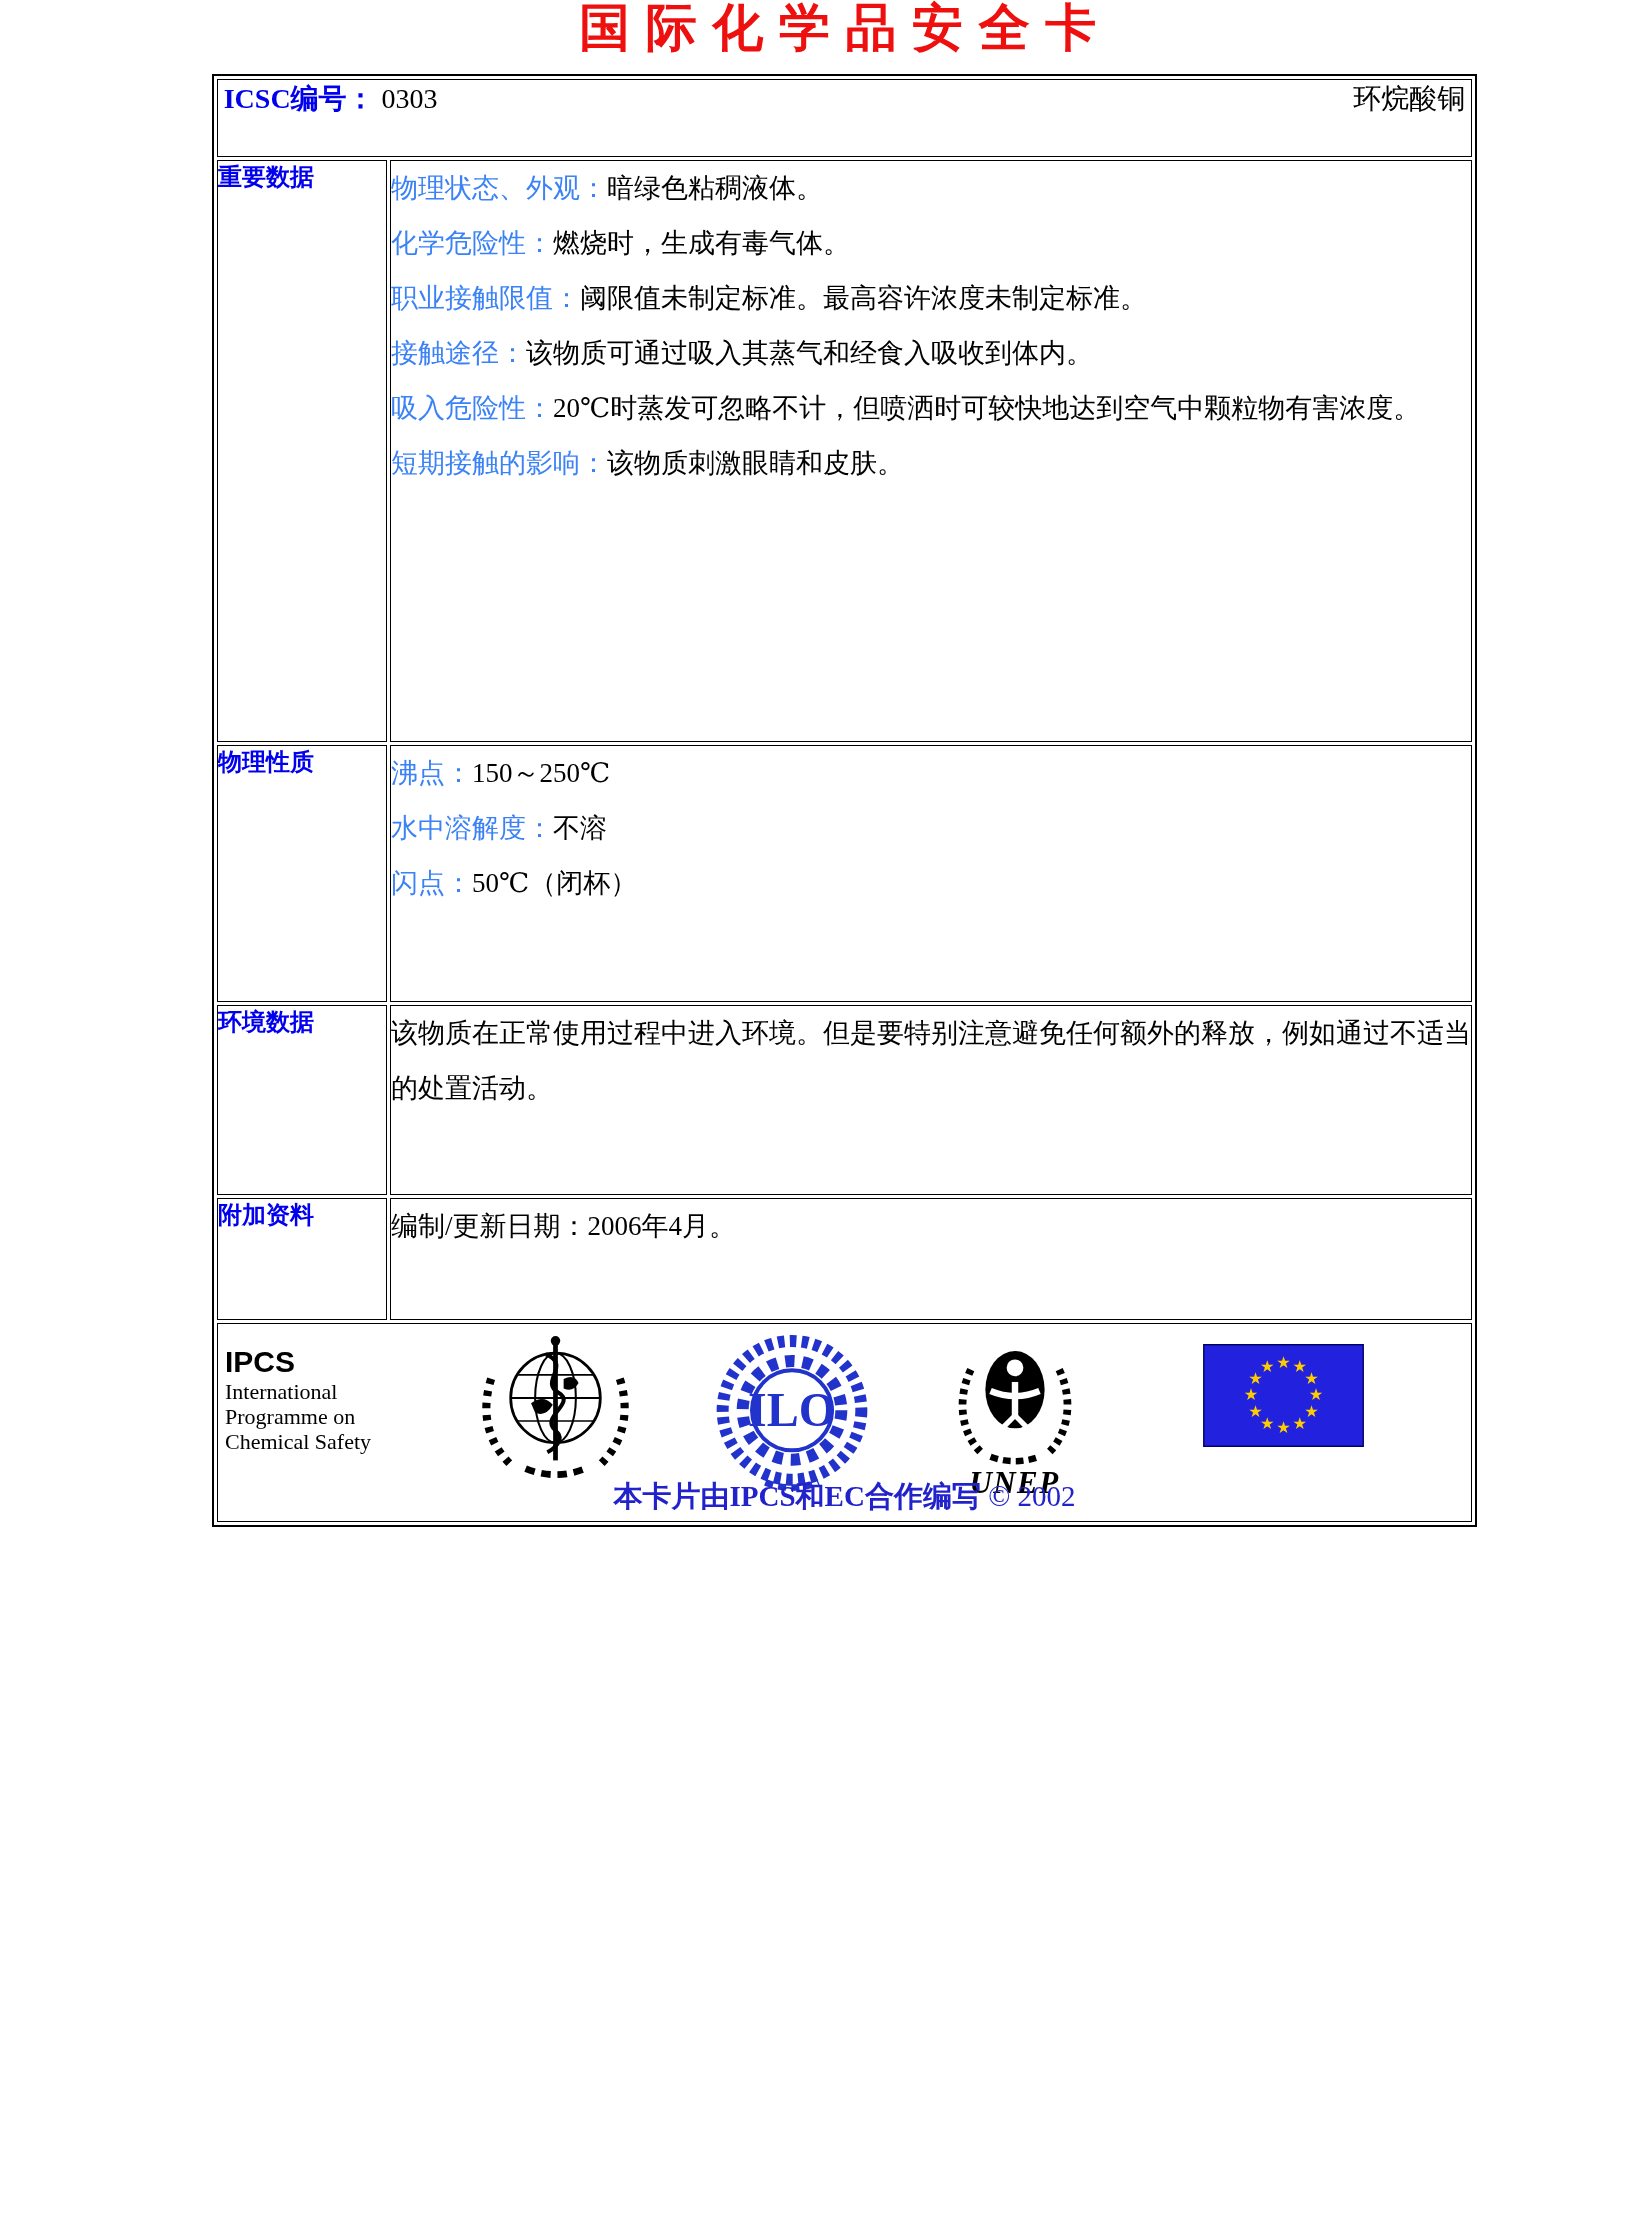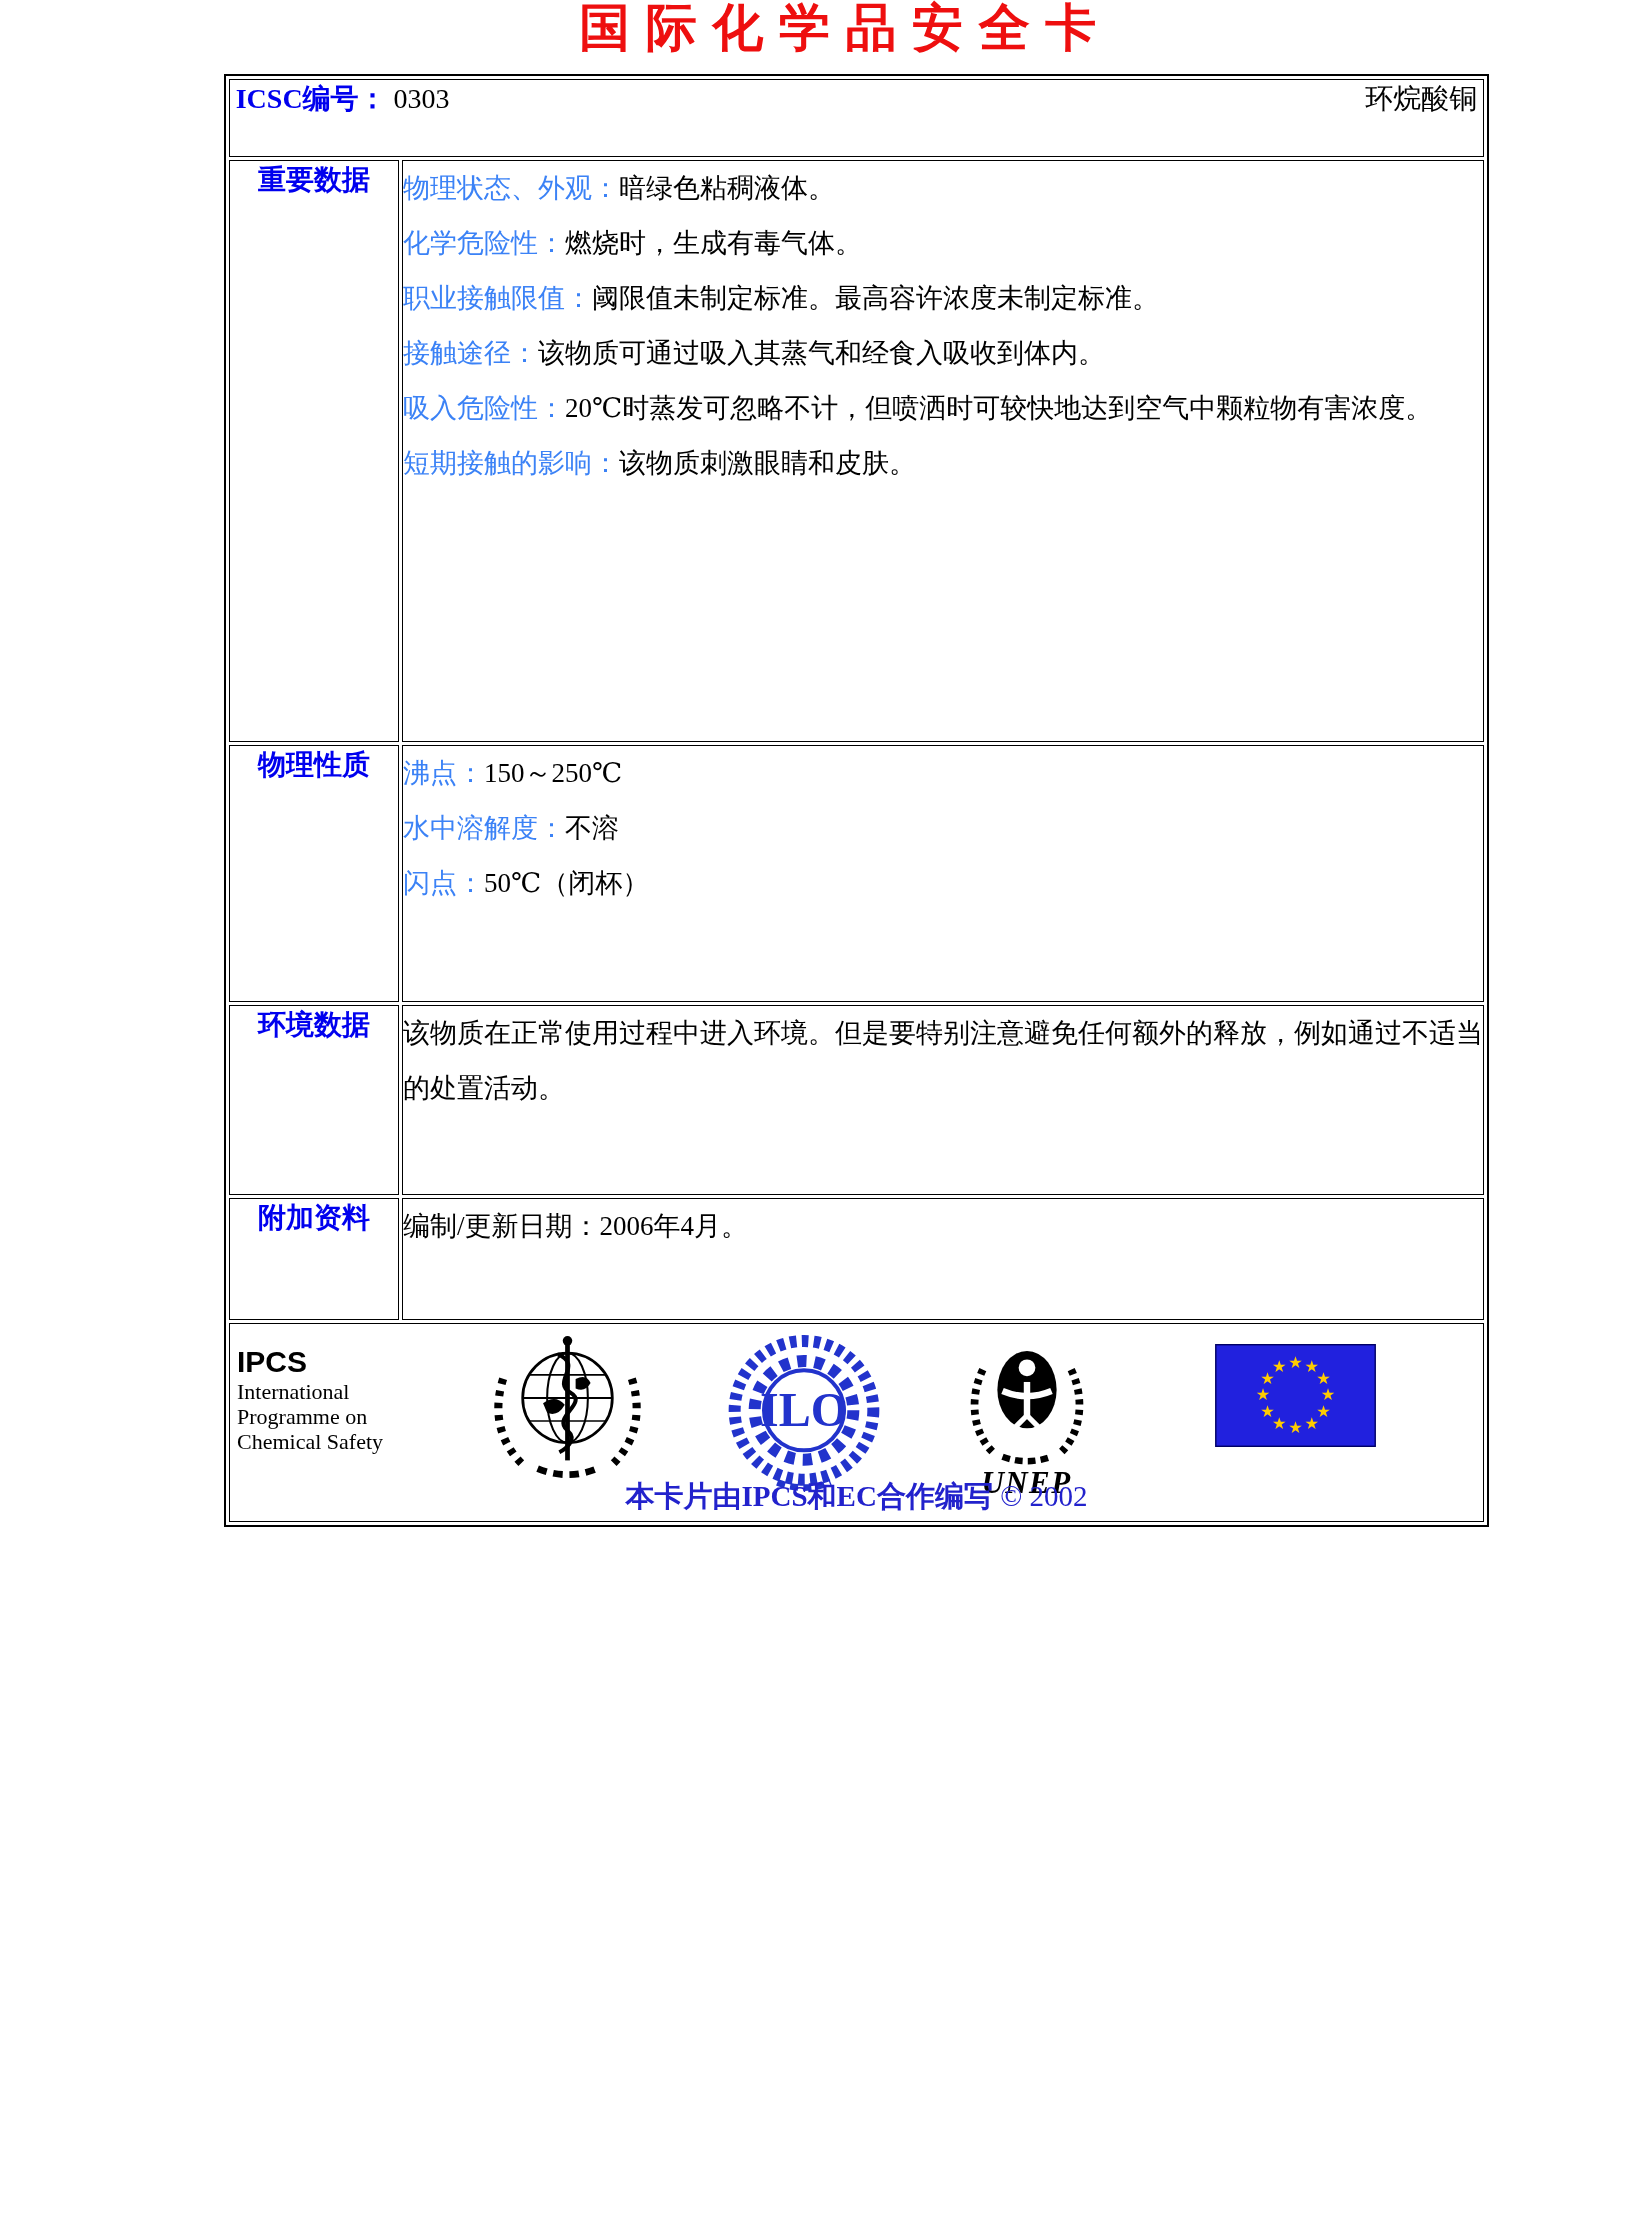--- a/index.html
+++ b/index.html
@@ -10,30 +10,30 @@
   }
   .page-title{
     position:absolute;left:212px;top:-4.2px;width:1267px;
     text-align:center;margin:0;
     font-size:51px;font-weight:bold;color:#ee0f0f;
     letter-spacing:15.6px;line-height:65px;white-space:nowrap;
   }
   table.card{
     position:absolute;left:212px;top:74px;width:1265px;
     border:2.8px solid #000;border-collapse:separate;border-spacing:3.5px;
-    table-layout:fixed;background:#fff;margin-left:12px;
+    table-layout:fixed;background:#fff;
   }
   table.card td{border:1.4px solid #000;background:#fff;vertical-align:top;padding:0;overflow:hidden;}
   td.hdr-cell{height:76px;vertical-align:middle;}
   .hdr-flex{display:flex;justify-content:space-between;align-items:center;padding:0 5.7px;font-size:28px;}
   .blue{color:#0000ee;}
   .bold{font-weight:bold;}
   td.rowlabel{
-    text-align:center;vertical-align:middle;
-    color:#0000ee;font-weight:bold;font-size:28px;
+    vertical-align:middle;
+    color:#0000ee;font-weight:bold;font-size:24px;
   }
   td.content{
     font-size:27px;line-height:55px;padding:2.8px 4.2px 0 4.2px;
   }
   td.content p{margin:0;}
   span.term{color:#3b82f6;font-weight:normal;}
   td.logos-cell{height:197px;position:relative;}
   .ipcs-block{
     position:absolute;left:7px;top:21px;
     font-family:"Liberation Sans","DejaVu Sans",sans-serif;

